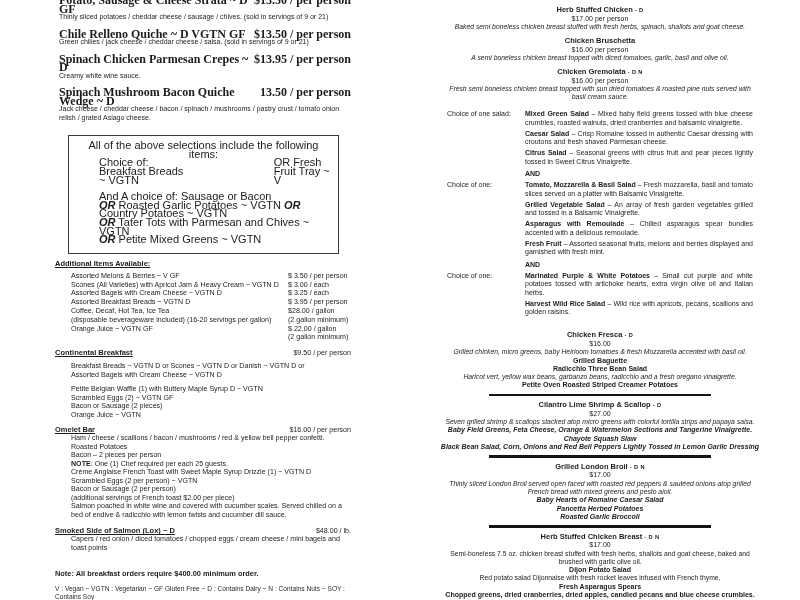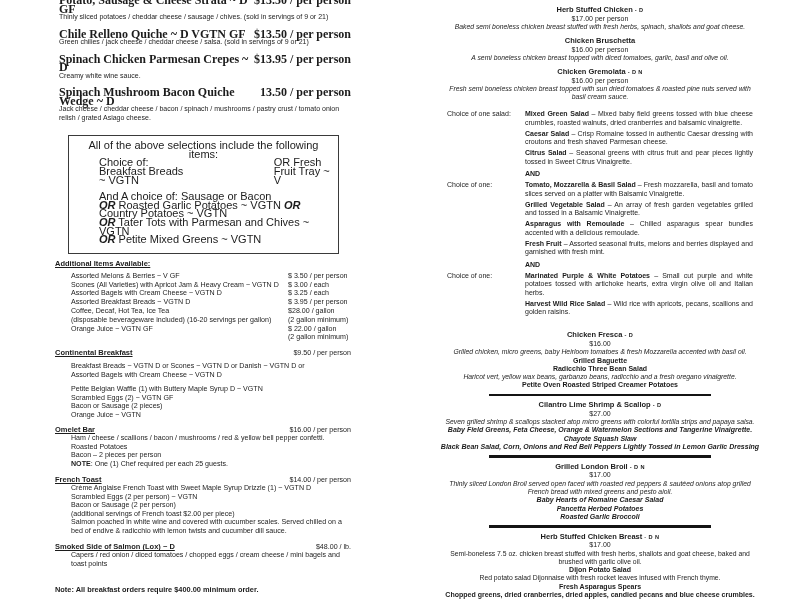--- a/index.html
+++ b/index.html
@@ -173,24 +173,20 @@
 
     <div class="sec-row mt6">
       <span class="sec-head">Omelet Bar</span>
       <span class="price" style="font-size:7.1px">$16.00 / per person</span>
     </div>
     <div class="sub">Ham / cheese / scallions / bacon / mushrooms / red &amp; yellow bell pepper confetti.</div>
     <div class="sub">Roasted Potatoes</div>
     <div class="sub">Bacon – 2 pieces per person</div>
     <div class="sub"><span class="b">NOTE</span><span>:  One (1) Chef required per each 25 guests.</span></div>
 
-    <div class="sec-row mt7">
-      <span class="sec-head">French Toast</span>
-      <span class="price" style="font-size:7.1px">$14.00 / per person</span>
-    </div>
     <div class="sub">Crème Anglaise French Toast with Sweet Maple Syrup Drizzle (1) ~ VGTN D</div>
     <div class="sub">Scrambled Eggs (2 per person)   ~ VGTN</div>
     <div class="sub">Bacon or Sausage (2 per person)</div>
     <div class="sub">(additional servings of French toast $2.00 per piece)</div>
 
     <div class="sub">Salmon poached in white wine and covered with cucumber scales.  Served chilled on a bed of endive &amp; radicchio with lemon twists and cucumber dill sauce.</div>
 
     <div class="sec-row mt7">
       <span class="sec-head">Smoked Side of Salmon (Lox) ~ D</span>
       <span class="price" style="font-size:7.1px">$48.00 / lb.</span>

